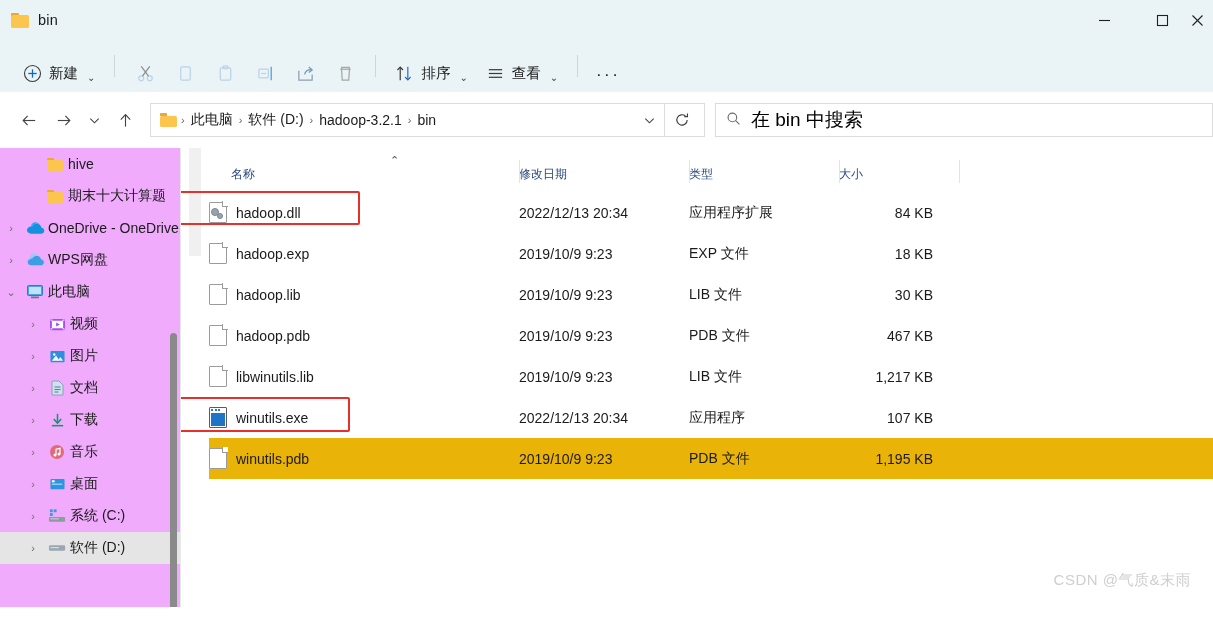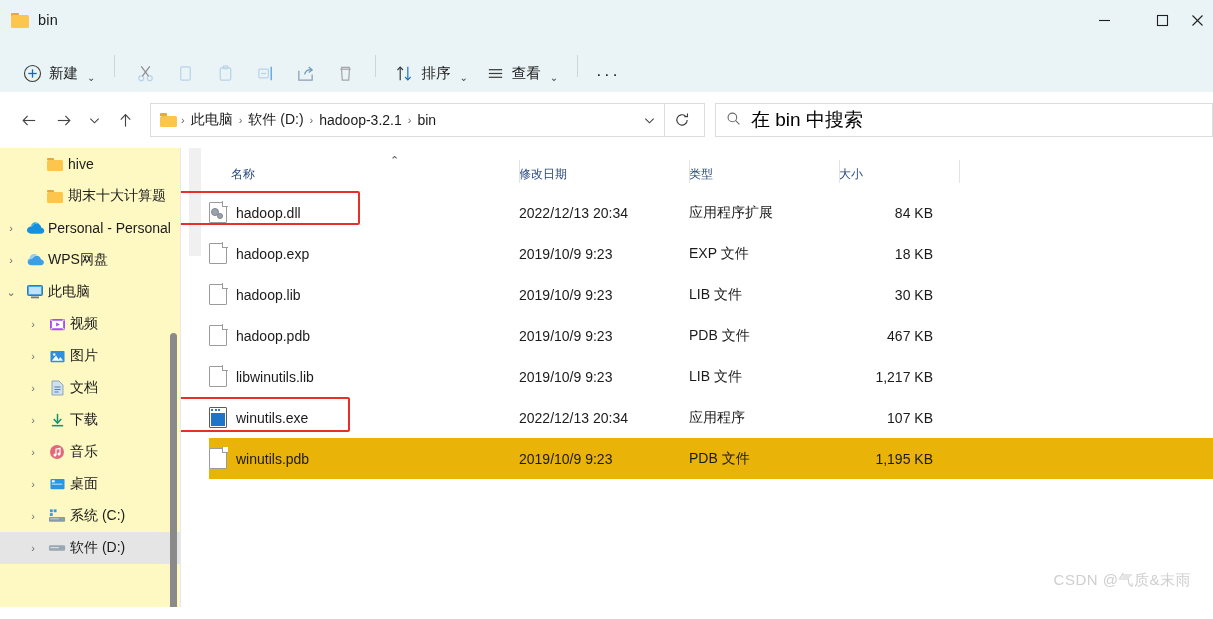--- a/index.html
+++ b/index.html
@@ -104,21 +104,21 @@
     display: flex; align-items: center; padding: 0 10px; gap: 10px;
   }
   .search-ph { font-size: 19px; color: #000000; }
 
   
   .main { display: flex; height: 459px; width: 100%; background: #fff; }
 
   
   .sidebar {
     width: 180px; flex: none; position: relative;
-    background: #fef9c3; overflow: hidden;
+    background: #f0abfc; overflow: hidden;
   }
   .nav-item {
     height: 32px; display: flex; align-items: center;
     padding-right: 4px; white-space: nowrap; overflow: hidden;
   }
   .nav-item.selected { background: #e5e5e5; }
   .nav-chev {
     width: 22px; flex: none; display: flex; align-items: center; justify-content: center;
     color: #6b6b6b; font-size: 11px;
   }
@@ -462,21 +462,21 @@
 
 
     <div class="nav-item">
       <span class="nav-chev">›</span>
       <span class="nav-ico">
         <svg width="19" height="14" viewBox="0 0 20 14">
           <path d="M5.3 13h10.2c2.2 0 3.7-1.4 3.7-3.2 0-1.7-1.3-3-3-3.1C15.8 4 13.7 2.3 11.2 2.3c-2 0-3.8 1.1-4.7 2.8C3.3 5.2 1 6.9 1 9.2 1 11.3 2.8 13 5.3 13z" fill="#1490df"></path>
           <path d="M6.5 5.1c.9-1.7 2.7-2.8 4.7-2.8 1 0 1.9.3 2.7.7-.9-1.2-2.4-2-4-2-2.2 0-4 1.4-4.6 3.4l1.2.7z" fill="#28a8ea"></path>
         </svg>
       </span>
-      <span class="nav-label">Personal - Personal</span>
+      <span class="nav-label">OneDrive - OneDrive</span>
     </div>
 
     <div class="nav-item">
       <span class="nav-chev">›</span>
       <span class="nav-ico">
         <svg width="19" height="14" viewBox="0 0 20 14">
           <path d="M5.8 12.6h9.4c2.1 0 3.6-1.3 3.6-3.1 0-1.6-1.2-2.9-2.9-3C15.4 4.1 13.5 2.6 11.2 2.6c-1.9 0-3.5 1-4.3 2.6C3.9 5.4 1.8 7 1.8 9.1c0 2 1.7 3.5 4 3.5z" fill="#3c9ee5"></path>
           <path d="M3.3 7.2c.6-1.5 2-2.4 3.6-2.5.8-1.6 2.4-2.6 4.3-2.6.5 0 1 .1 1.5.2C11.8 1.3 10.3.6 8.6.6 6 .6 4 2.6 3.8 5.2c-1.2.4-2 1.2-2.3 2.3l1.8-.3z" fill="#8ecdf5"></path>
         </svg>
       </span>

